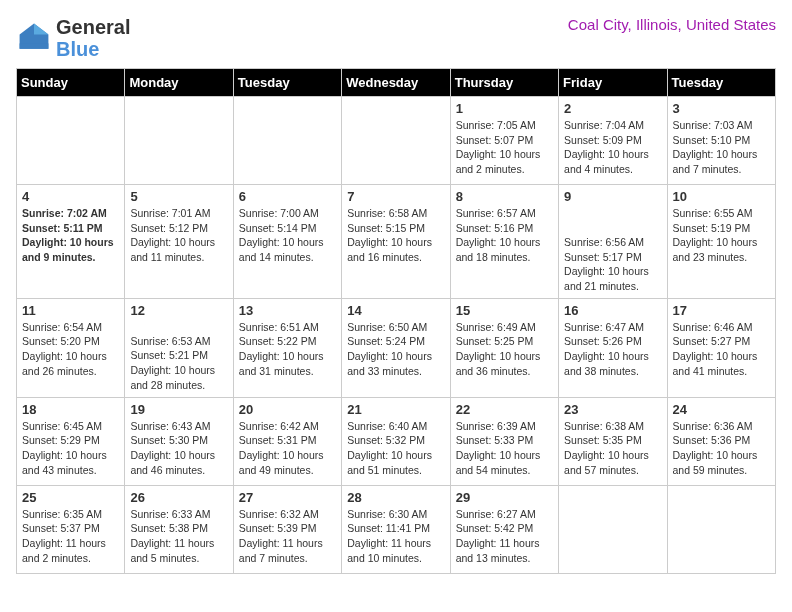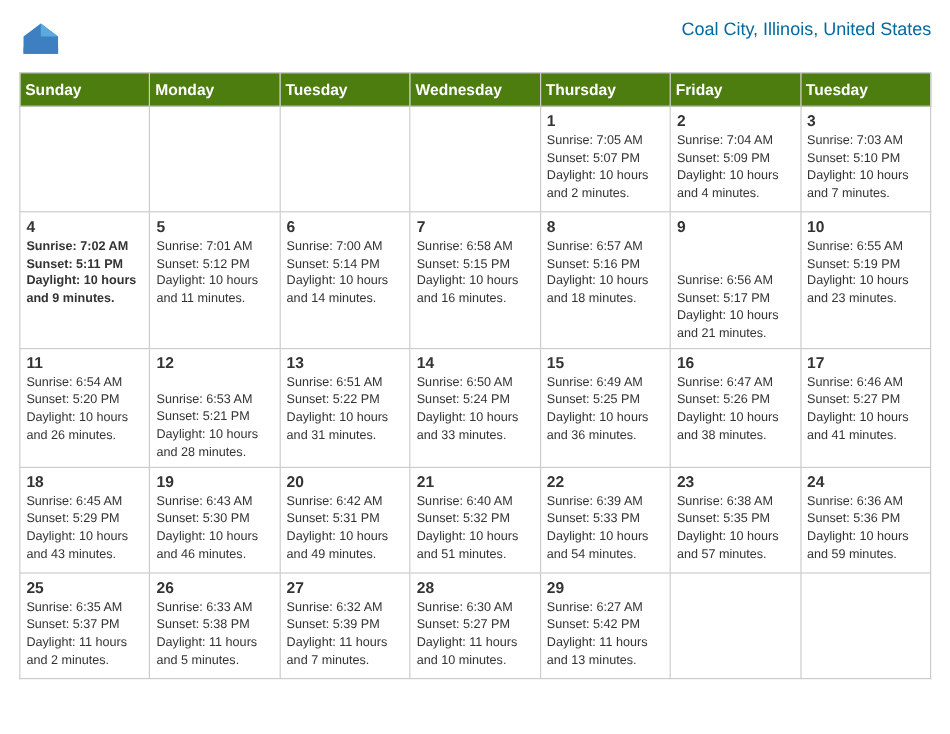--- a/index.html
+++ b/index.html
@@ -37,29 +37,29 @@
     .title-block {
       text-align: right;
     }
     .month-title {
       font-size: 36px;
       color: #333;
       font-weight: normal;
     }
     .location-title {
       font-size: 15px;
-      color: #0369a1;
+      color: #a21caf;
     }
     .calendar-table {
       width: 100%;
       border-collapse: collapse;
       table-layout: fixed;
     }
     .calendar-table th {
-      background-color: #4d7c0f;
+      background-color: #000000;
       color: #fff;
       font-size: 13px;
       font-weight: bold;
       padding: 6px 4px;
       text-align: left;
       border: 1px solid #ccc;
     }
     .calendar-table td {
       border: 1px solid #ccc;
       vertical-align: top;
@@ -85,20 +85,24 @@
 </head>
 <body>
 
 <div class="header-section">
   <div class="logo">
     <svg class="logo-icon" viewBox="0 0 40 40">
       <polygon points="20,4 36,16 36,32 4,32 4,16" fill="#3d7fc1"></polygon>
       <polygon points="20,4 36,16 20,16" fill="#5aaae0"></polygon>
       <rect x="4" y="26" width="32" height="6" fill="#3d7fc1"></rect>
     </svg>
+    <div class="logo-text">
+      <div>General</div>
+      <div><span>Blue</span></div>
+    </div>
   </div>
   <div class="title-block">
     <div class="location-title">Coal City, Illinois, United States</div>
   </div>
 </div>
 
 <table class="calendar-table">
   <thead>
     <tr id="weekday-header">
     <th>Sunday</th>
@@ -309,21 +313,21 @@
         <td>
           <div class="day-number">27</div>
           <div class="day-info" style="white-space: pre-line;">Sunrise: 6:32 AM
 Sunset: 5:39 PM
 Daylight: 11 hours
 and 7 minutes.</div>
         </td>
         <td>
           <div class="day-number">28</div>
           <div class="day-info" style="white-space: pre-line;">Sunrise: 6:30 AM
-Sunset: 5:27 PM
+Sunset: 11:41 PM
 Daylight: 11 hours
 and 10 minutes.</div>
         </td>
         <td>
           <div class="day-number">29</div>
           <div class="day-info" style="white-space: pre-line;">Sunrise: 6:27 AM
 Sunset: 5:42 PM
 Daylight: 11 hours
 and 13 minutes.</div>
         </td>

